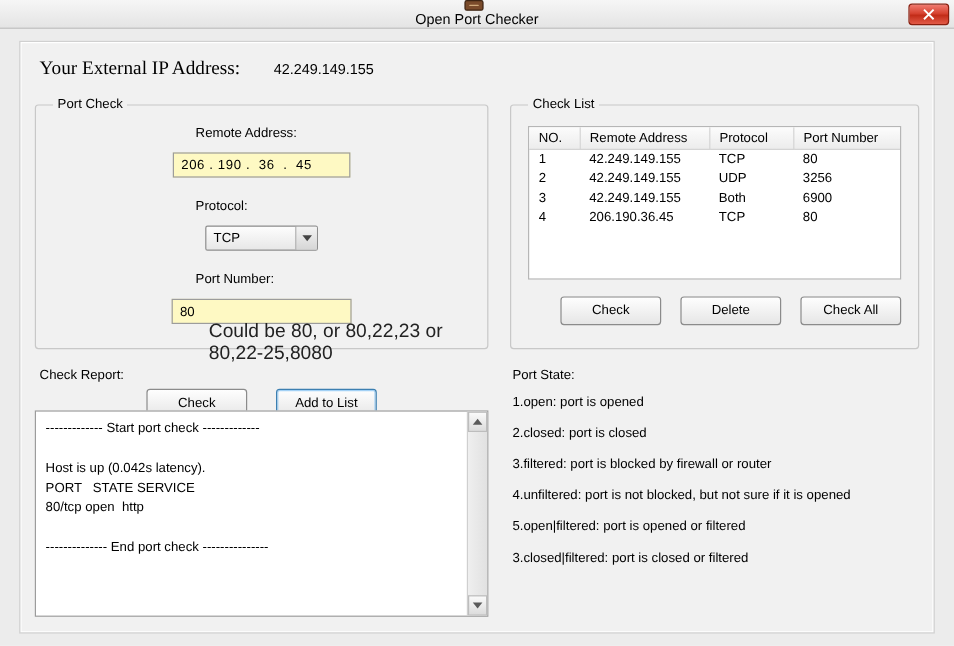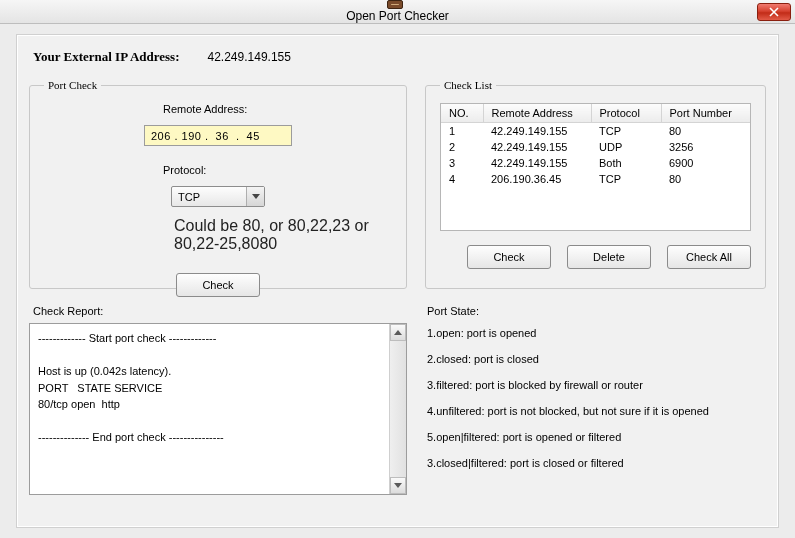--- a/index.html
+++ b/index.html
@@ -53,29 +53,29 @@
   }
   .panel {
     background:#f1f1f1;
     border:1px solid #d0d0d0;
     box-shadow:0 0 0 1px #fff inset;
     height:calc(100% - 0px);
     padding:8px 12px 12px;
     position:relative;
   }
   .ip-line { display:flex; align-items:baseline; gap:28px; margin:6px 0 14px 4px; }
-  .ip-label { font-family: Georgia, "Times New Roman", serif; font-size:13px; font-weight:bold;text-align:right; }
+  .ip-label { font-family: Georgia, "Times New Roman", serif; font-size:16px; font-weight:normal;text-align:right; }
   .ip-value { font-size:12px; }
   fieldset {
     border:1px solid #c8c8c8;
     border-radius:3px;
     padding:12px 14px 14px;
     margin:0;
   }
-  legend { padding:0 4px; font-size:11px;font-family:Liberation Serif, serif; }
+  legend { padding:0 4px; font-size:11px; }
   .row-top { display:flex; gap:18px; align-items:stretch; }
   .port-check { width:378px; height:210px; }
   .check-list { flex:1; height:210px; }
   .form-row { display:flex; align-items:center; gap:10px; margin-bottom:18px;flex-direction:column; }
   .form-row label { width:110px; }
   .text-input, .select {
     height:21px;
     background:#fef9c3;
     border:1px solid #9c9c9c;
     padding:1px 6px;
@@ -128,21 +128,21 @@
     padding:3px 8px; height:18px;
   }
   .grid th:first-child{border-left:none}
   .grid th:last-child{border-right:none}
   .grid td { padding:1px 8px; height:16px; }
   .col-no{width:42px}
   .col-ra{width:108px}
   .col-proto{width:70px}
   .row-bottom { display:flex; gap:18px; margin-top:16px; align-items:flex-start; }
   .report-col { width:378px; }
-  .report-label{ margin:0 0 6px 4px; }
+  .report-label{ margin:0 0 23px 4px; }
   .report-box {
     background:#fff; border:1px solid #9c9c9c;
     height:172px; position:relative;
     padding:6px 20px 6px 8px;
     font-size:11px; line-height:1.5;
     white-space:pre-wrap;
   }
   .scrollbar {
     position:absolute; right:0; top:0; bottom:0; width:17px;
     background:linear-gradient(90deg,#efefef,#e1e1e1);
@@ -195,24 +195,29 @@
         </div>
 
         <div class="form-row">
           <label>Protocol:</label>
           <div class="select-wrap">
             <span>TCP</span>
             <div class="select-arrow"></div>
           </div>
         </div>
 
+        <div class="form-row" style="margin-bottom:6px;">
+          <label>Port Number:</label>
+          <input class="text-input port-input" value="80" style="">
+        </div>
         <div class="hint">Could be 80, or 80,22,23 or 80,22-25,8080</div>
 
         <div class="btn-row">
           <button class="btn">Check</button>
+          <button class="btn focused">Add to List</button>
         </div>
       </fieldset>
 
       <fieldset class="check-list">
         <legend>Check List</legend>
         <div class="grid">
           <table>
             <thead>
               <tr>
                 <th class="col-no">NO.</th>

